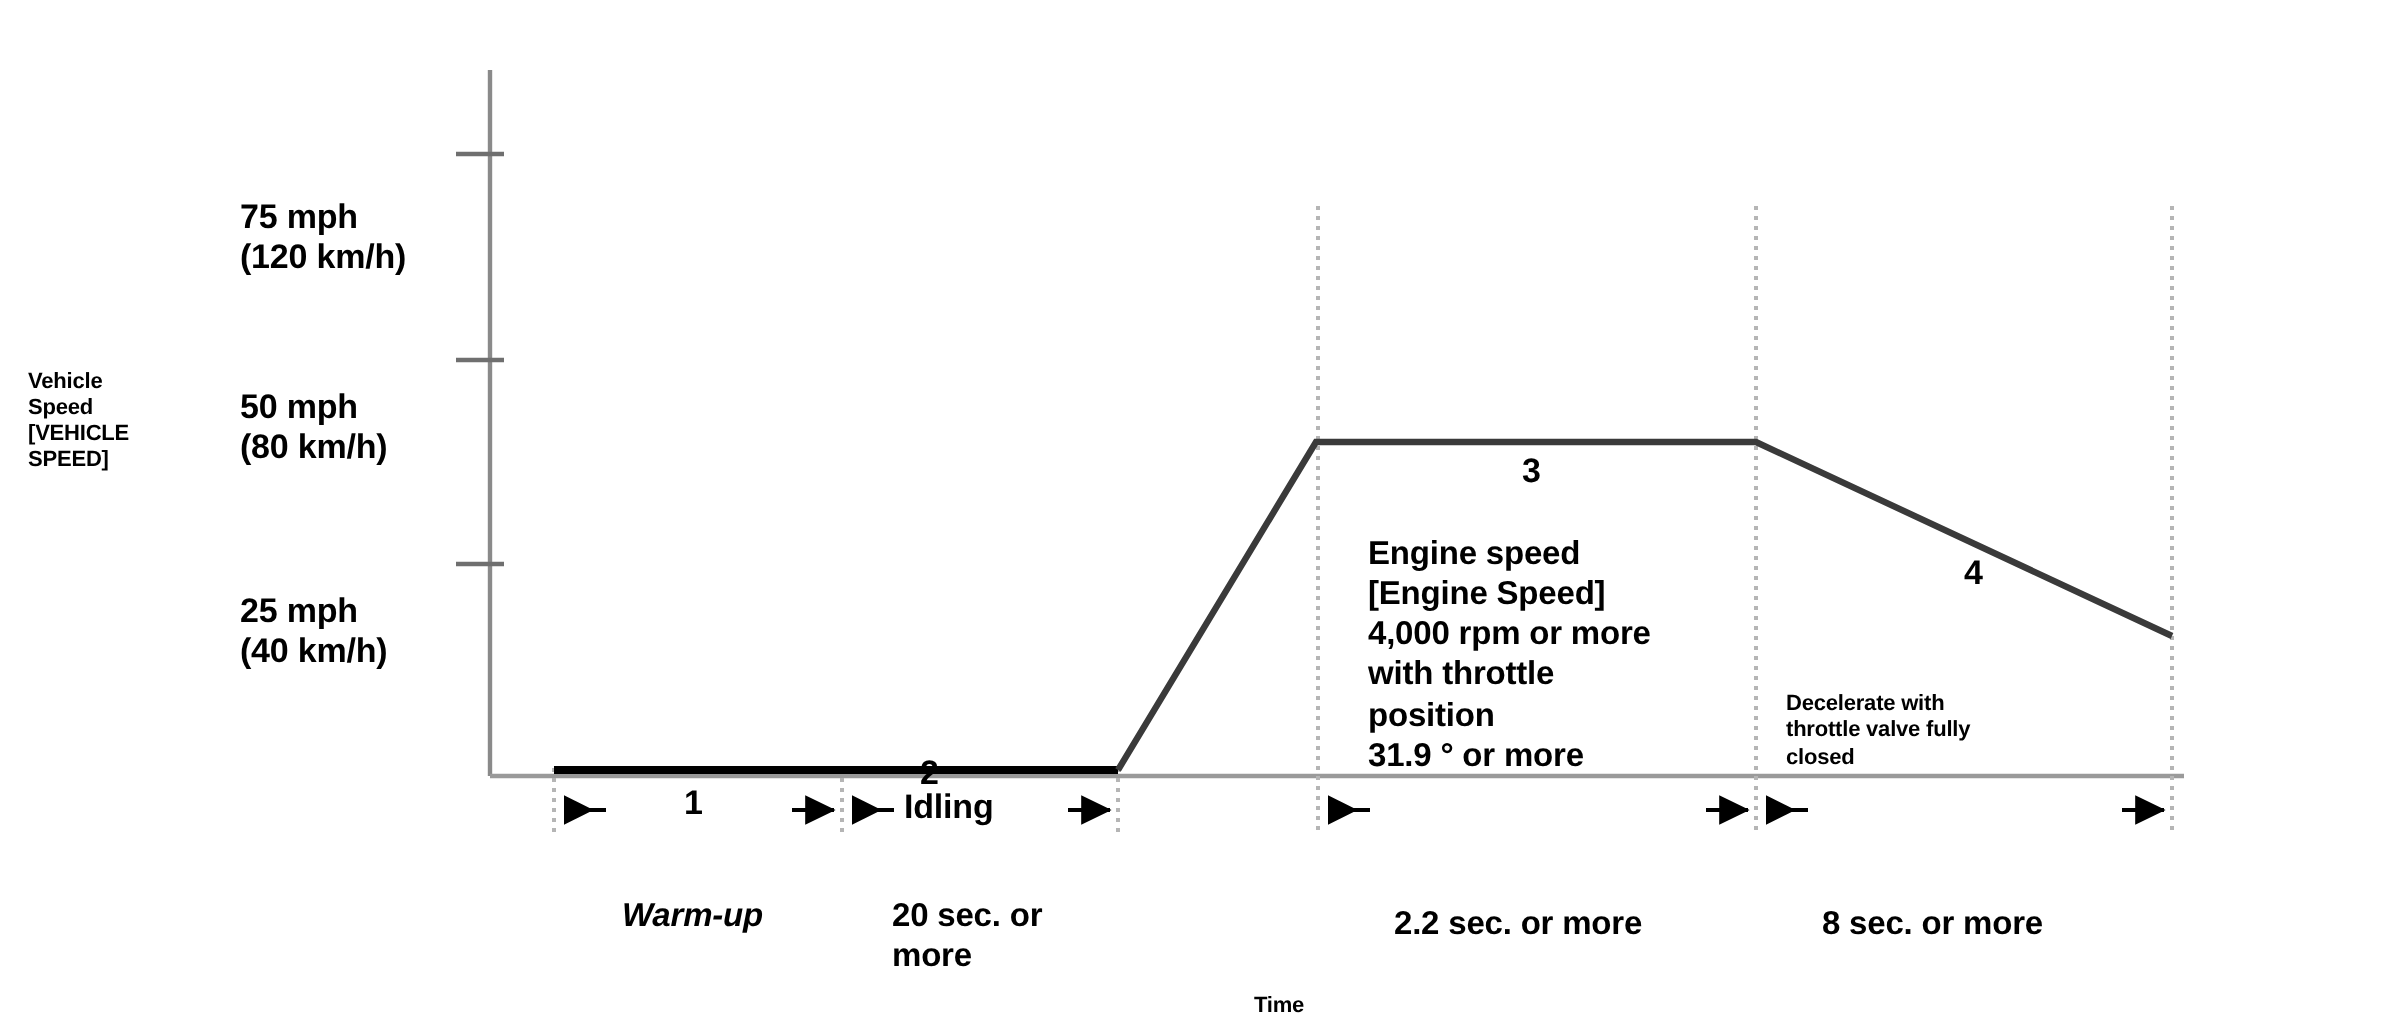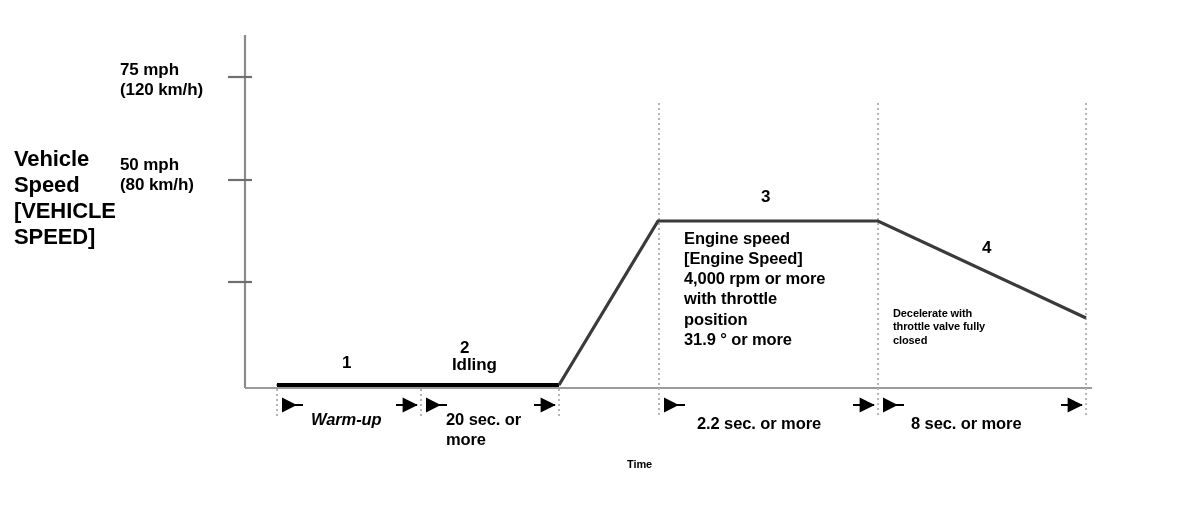--- a/index.html
+++ b/index.html
@@ -26,26 +26,27 @@
     left: 0; top: 0;
     width: 1200px;
     height: 517px;
   }
   .lbl {
     position: absolute;
     font-weight: bold;
     line-height: 1.18;
     white-space: pre-line;
     letter-spacing: -0.1px;
+    margin-top: 39px;
   }
   .axis-name {
     left: 14px;
     top: 146px;
     width: 130px;
-    font-size: 22px;
+    font-size: 11px;
   }
   .ytick-label {
     font-size: 17px;
     text-align: left;
   }
   .ytick-75 { left: 120px; top: 60px; }
   .ytick-50 { left: 120px; top: 155px; }
   .ytick-25 { left: 120px; top: 257px; }
   .step-num {
     font-size: 17px;
@@ -136,20 +137,22 @@
 
   <div class="lbl axis-name">Vehicle
 Speed
 [VEHICLE
 SPEED]</div>
 
   <div class="lbl ytick-label ytick-75">75 mph
 (120 km/h)</div>
   <div class="lbl ytick-label ytick-50">50 mph
 (80 km/h)</div>
+  <div class="lbl ytick-label ytick-25">25 mph
+(40 km/h)</div>
 
   <div class="lbl step-num step1-num">1</div>
   <div class="lbl step-num step2-num">2</div>
   <div class="lbl step2-sub">Idling</div>
   <div class="lbl step-num step3-num">3</div>
   <div class="lbl step-num step4-num">4</div>
 
   <div class="lbl note-3">Engine speed
 [Engine Speed]
 4,000 rpm or more

